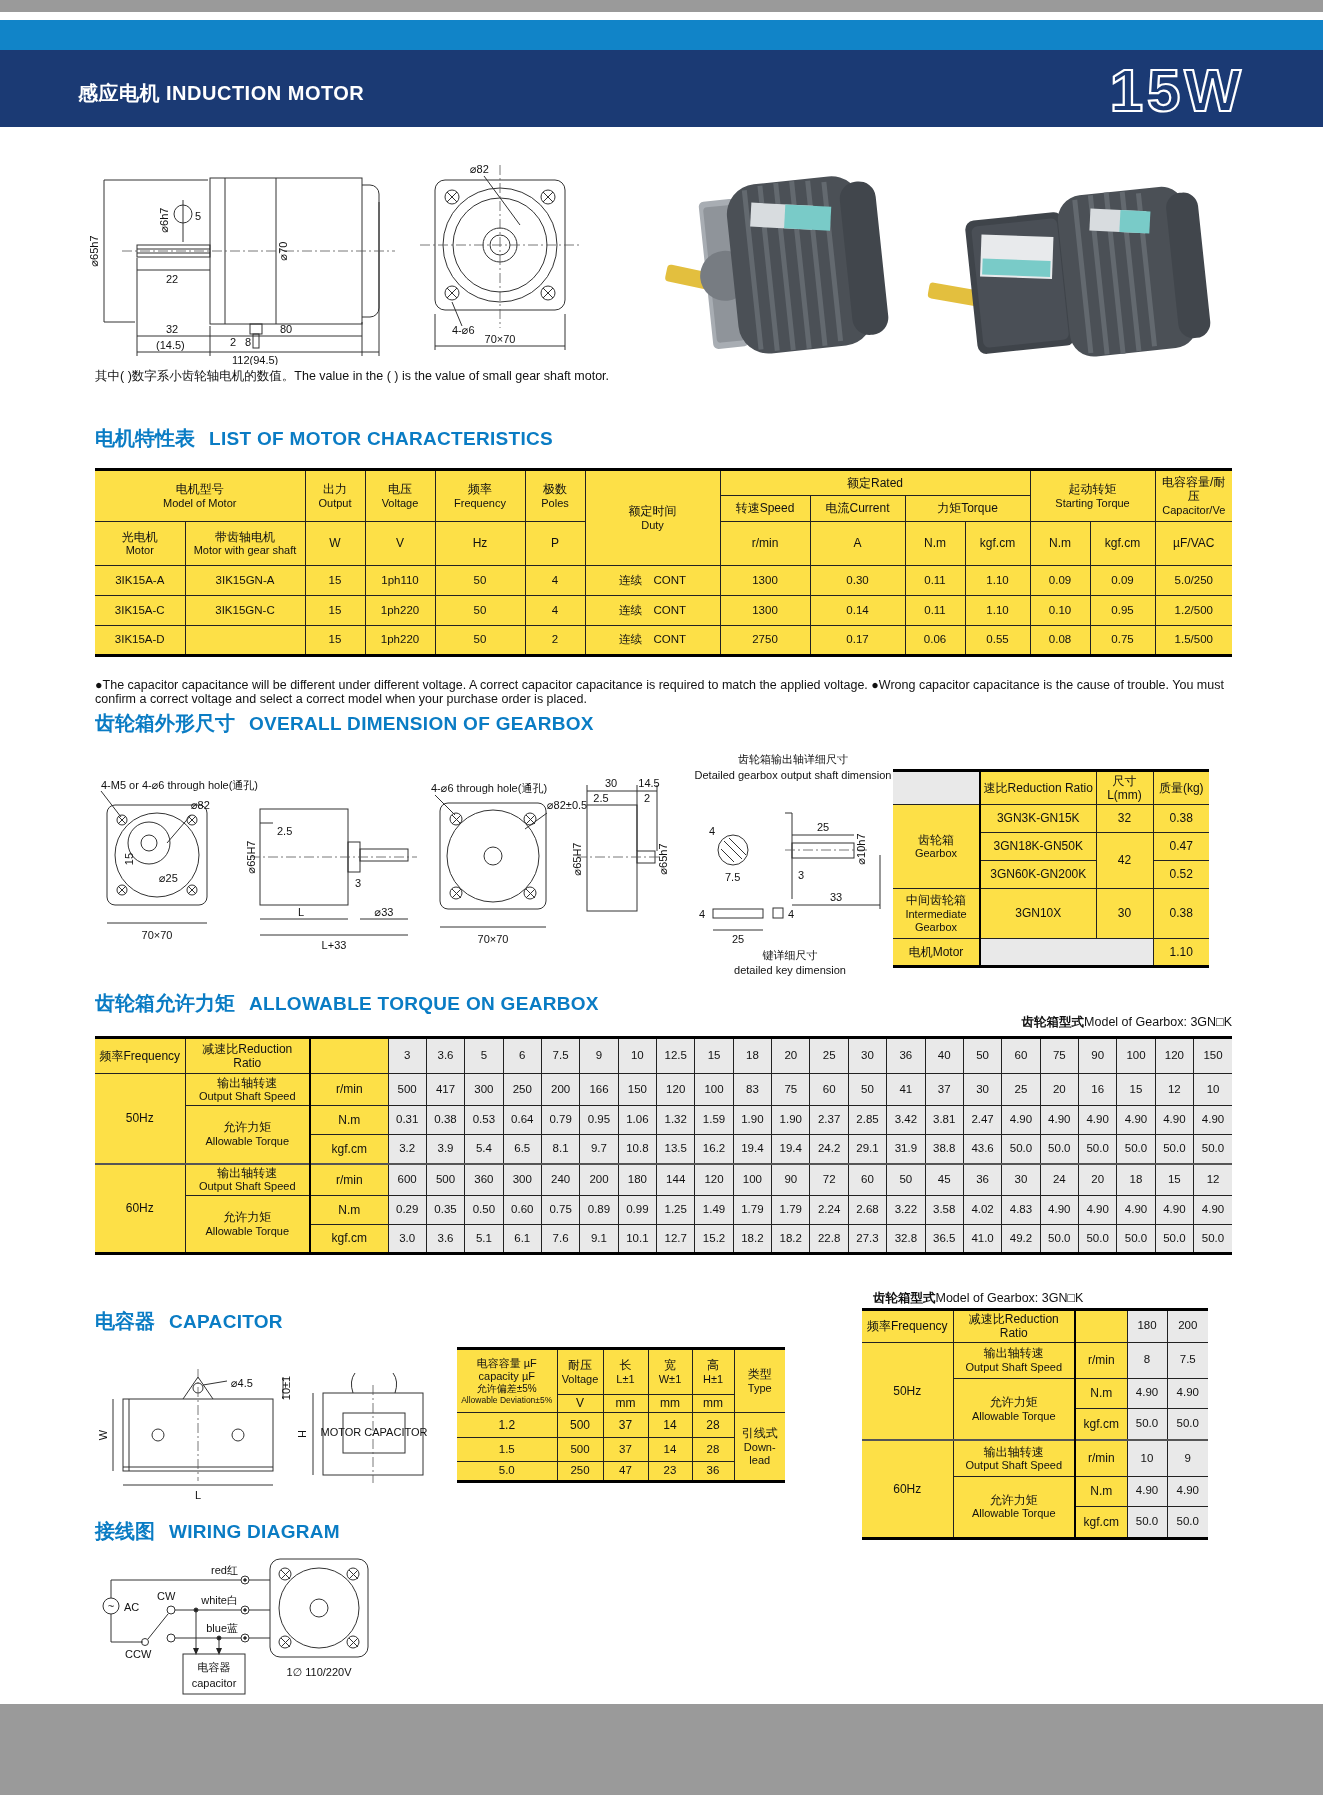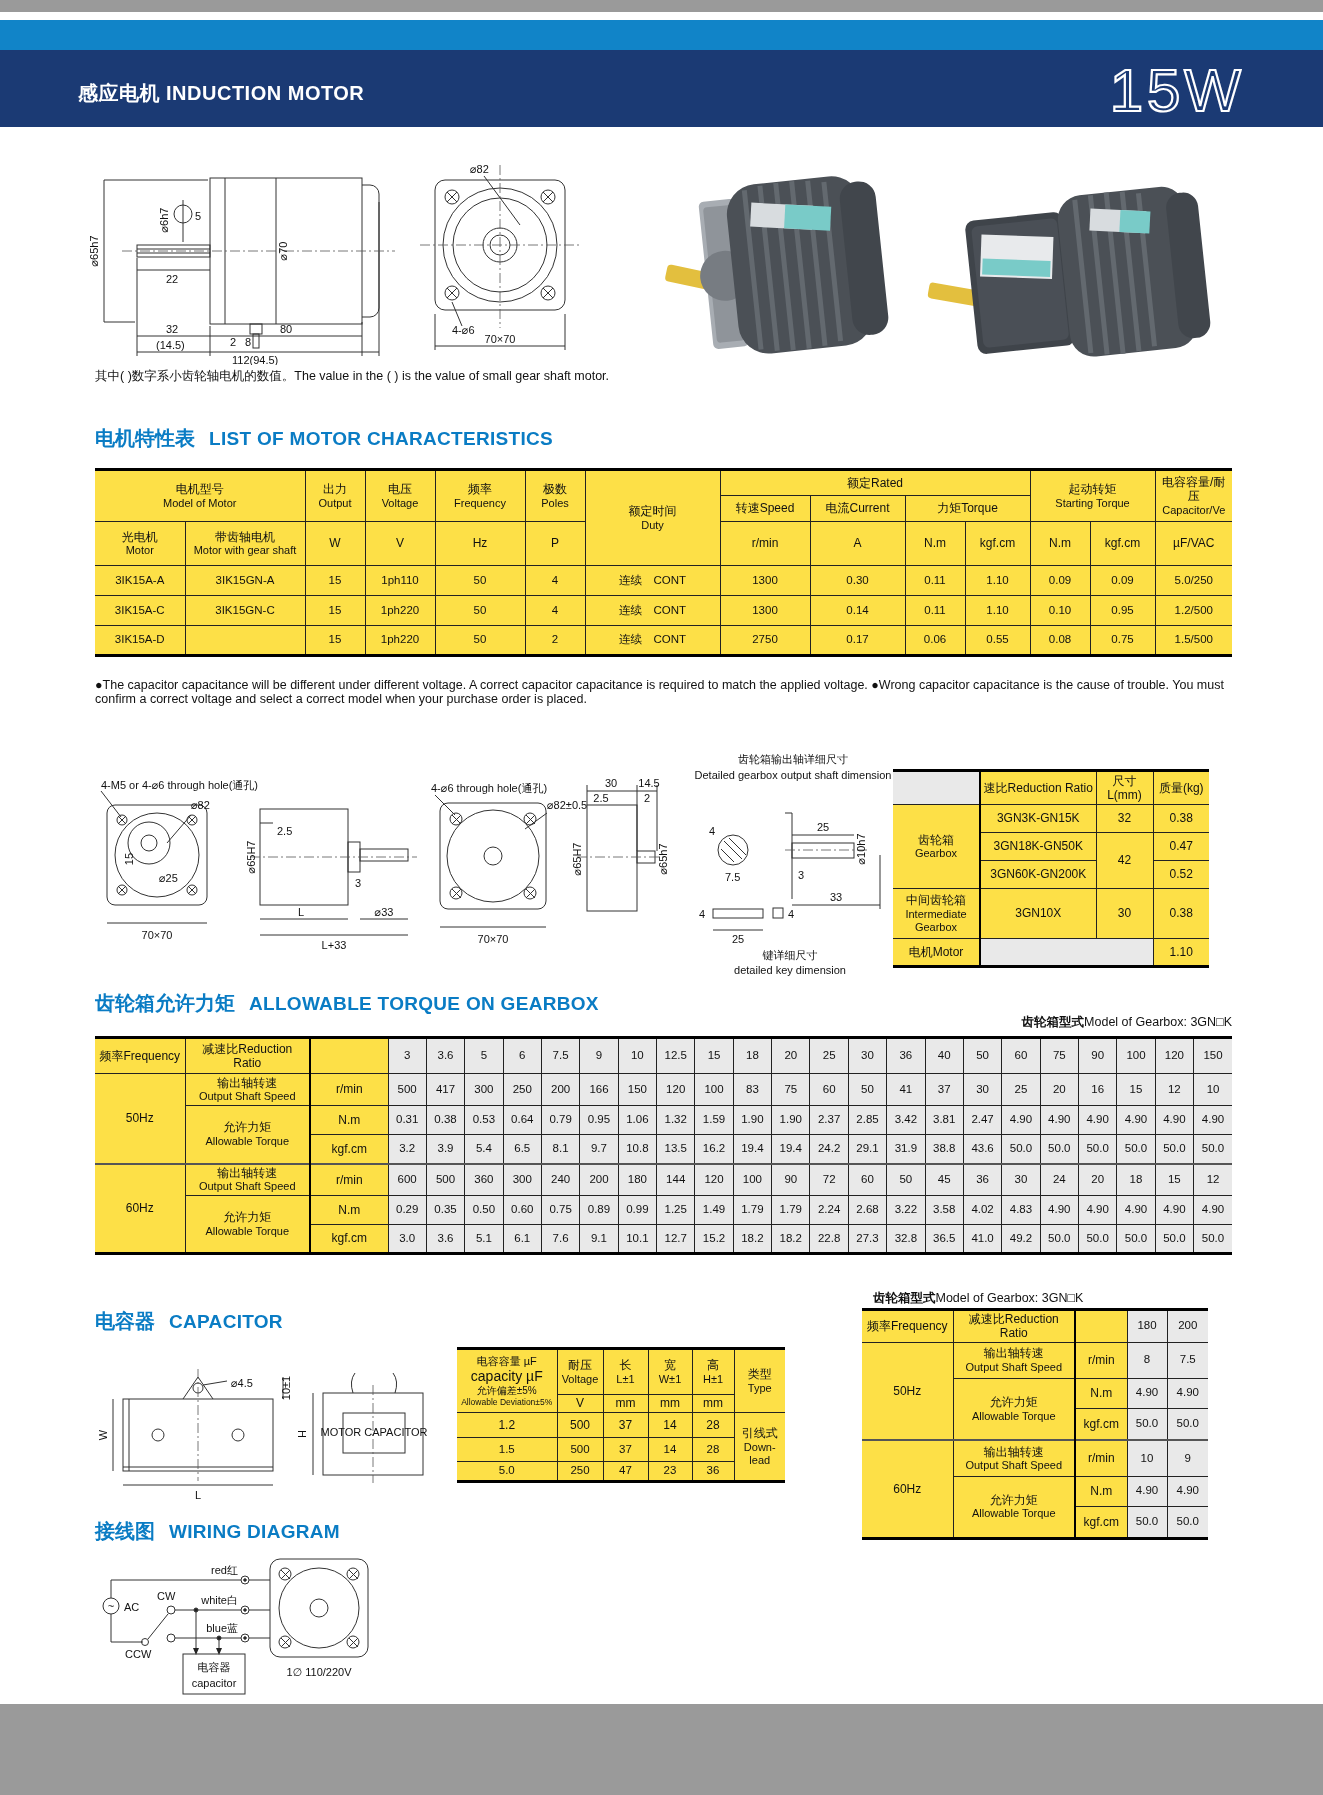--- a/index.html
+++ b/index.html
@@ -4,21 +4,21 @@
 <style>
   * { margin:0; padding:0; box-sizing:border-box; }
   body { background:#9a9a9a; font-family:"Liberation Sans","DejaVu Sans",sans-serif; color:#111; }
   .page { position:relative; width:1323px; height:1692px; background:#fff; margin:12px auto; overflow:hidden; }
   .abs { position:absolute; }
 
   
   .bar-light { left:0; top:8px; width:100%; height:30px; background:#1184c8; }
   .bar-dark  { left:0; top:38px; width:100%; height:77px; background:#1b3a74; }
   .hdr-title { left:78px; top:68px; color:#fff; font-size:20px; font-weight:bold; letter-spacing:.5px; }
-  .watt { top:44px; right:78px; font-size:60px; font-weight:normal; letter-spacing:4px;
+  .watt { top:44px; right:78px; font-size:60px; font-weight:bold; letter-spacing:4px;
           color:transparent; -webkit-text-stroke:2.2px #ffffff; }
   @supports not (-webkit-text-stroke: 1px #fff) { .watt { color:#fff; } }
 
   
   .sec-title { display:flex; gap:14px; align-items:baseline; color:#0a7cc4; font-weight:bold; }
   .sec-title .zh { font-size:20px; }
   .sec-title .en { font-size:19px; letter-spacing:.3px; }
 
   .note { font-size:12.5px; color:#111; }
   .model-note { font-size:12.5px; }
@@ -291,20 +291,24 @@
           <td class="num">0.55</td>
           <td class="num">0.08</td>
           <td class="num">0.75</td>
           <td class="num">1.5/500</td>
         </tr>
   </tbody>
     </table>
 
   <div class="abs note" style="left:95px;top:666px;width:1140px">●The capacitor capacitance will be different under different voltage. A correct capacitor capacitance is required to match the applied voltage. ●Wrong capacitor capacitance is the cause of trouble. You must confirm a correct voltage and select a correct model when your purchase order is placed.</div>
 
+  <div class="abs sec-title" style="left:95px;top:698px">
+    <span class="zh">齿轮箱外形尺寸</span>
+    <span class="en">OVERALL DIMENSION OF GEARBOX</span>
+  </div>
 
   <svg class="abs" style="left:95px;top:735px" width="915" height="230" viewBox="0 0 915 230">
     <g class="dim">
 
       <rect x="12" y="58" width="100" height="100" rx="8"></rect>
       <circle cx="62" cy="108" r="42"></circle>
       <circle cx="54" cy="96" r="21"></circle>
       <circle cx="54" cy="96" r="8"></circle>
       <circle cx="27" cy="73" r="5"></circle>
         <path d="M23 69l8 8M31 69l-8 8"></path>
@@ -704,21 +708,21 @@
         <col style="width:46px">
         <col style="width:45px">
         <col style="width:44px">
         <col style="width:42px">
         <col style="width:51px">
       </colgroup>
     <tbody>
         <tr style="height:46px">
       <td rowspan="2">
         <span class="zh" style="font-size:11px">电容容量 µF</span>
-        <span class="en" style="font-size:14px">capacity µF</span>
+        <span class="en" style="font-size:11px">capacity µF</span>
         <span class="zh" style="font-size:10px">允许偏差±5%</span>
         <span class="en" style="font-size:8.5px">Allowable Deviation±5%</span>
       </td>
       <td>
             <span class="zh">耐压</span>
             <span class="en">Voltage</span>
           </td>
       <td>
             <span class="zh">长</span>
             <span class="en">L±1</span>

